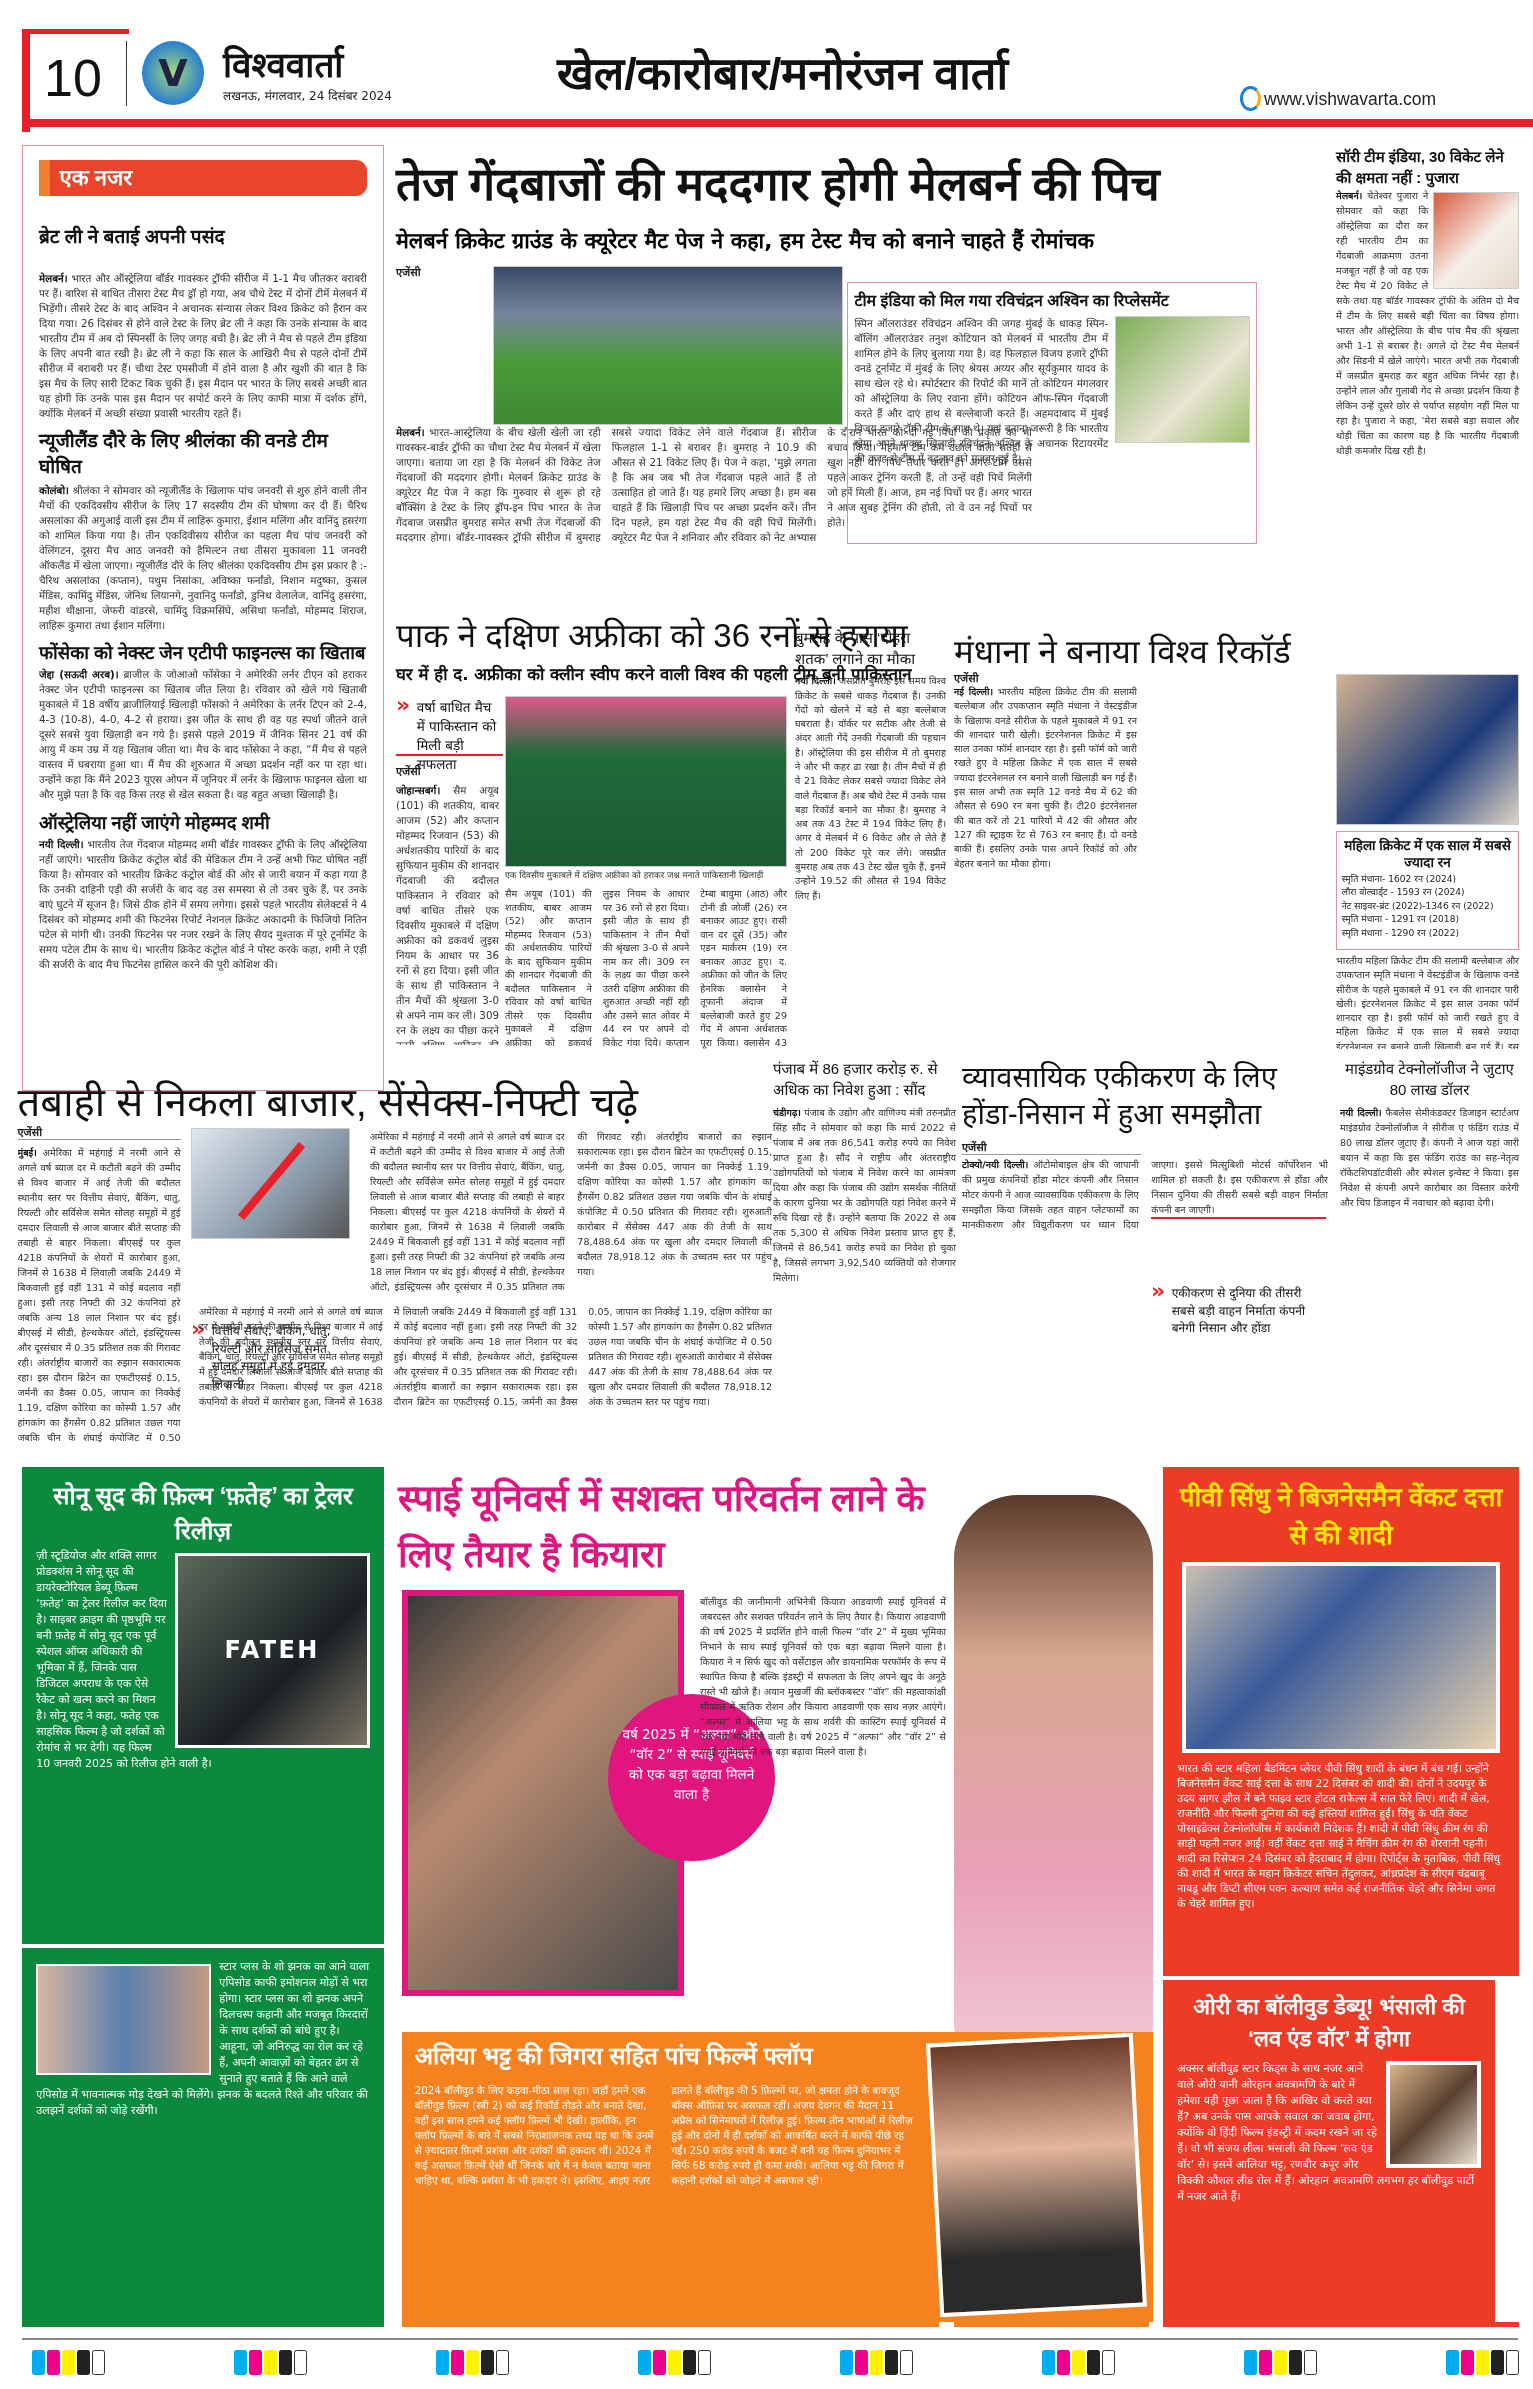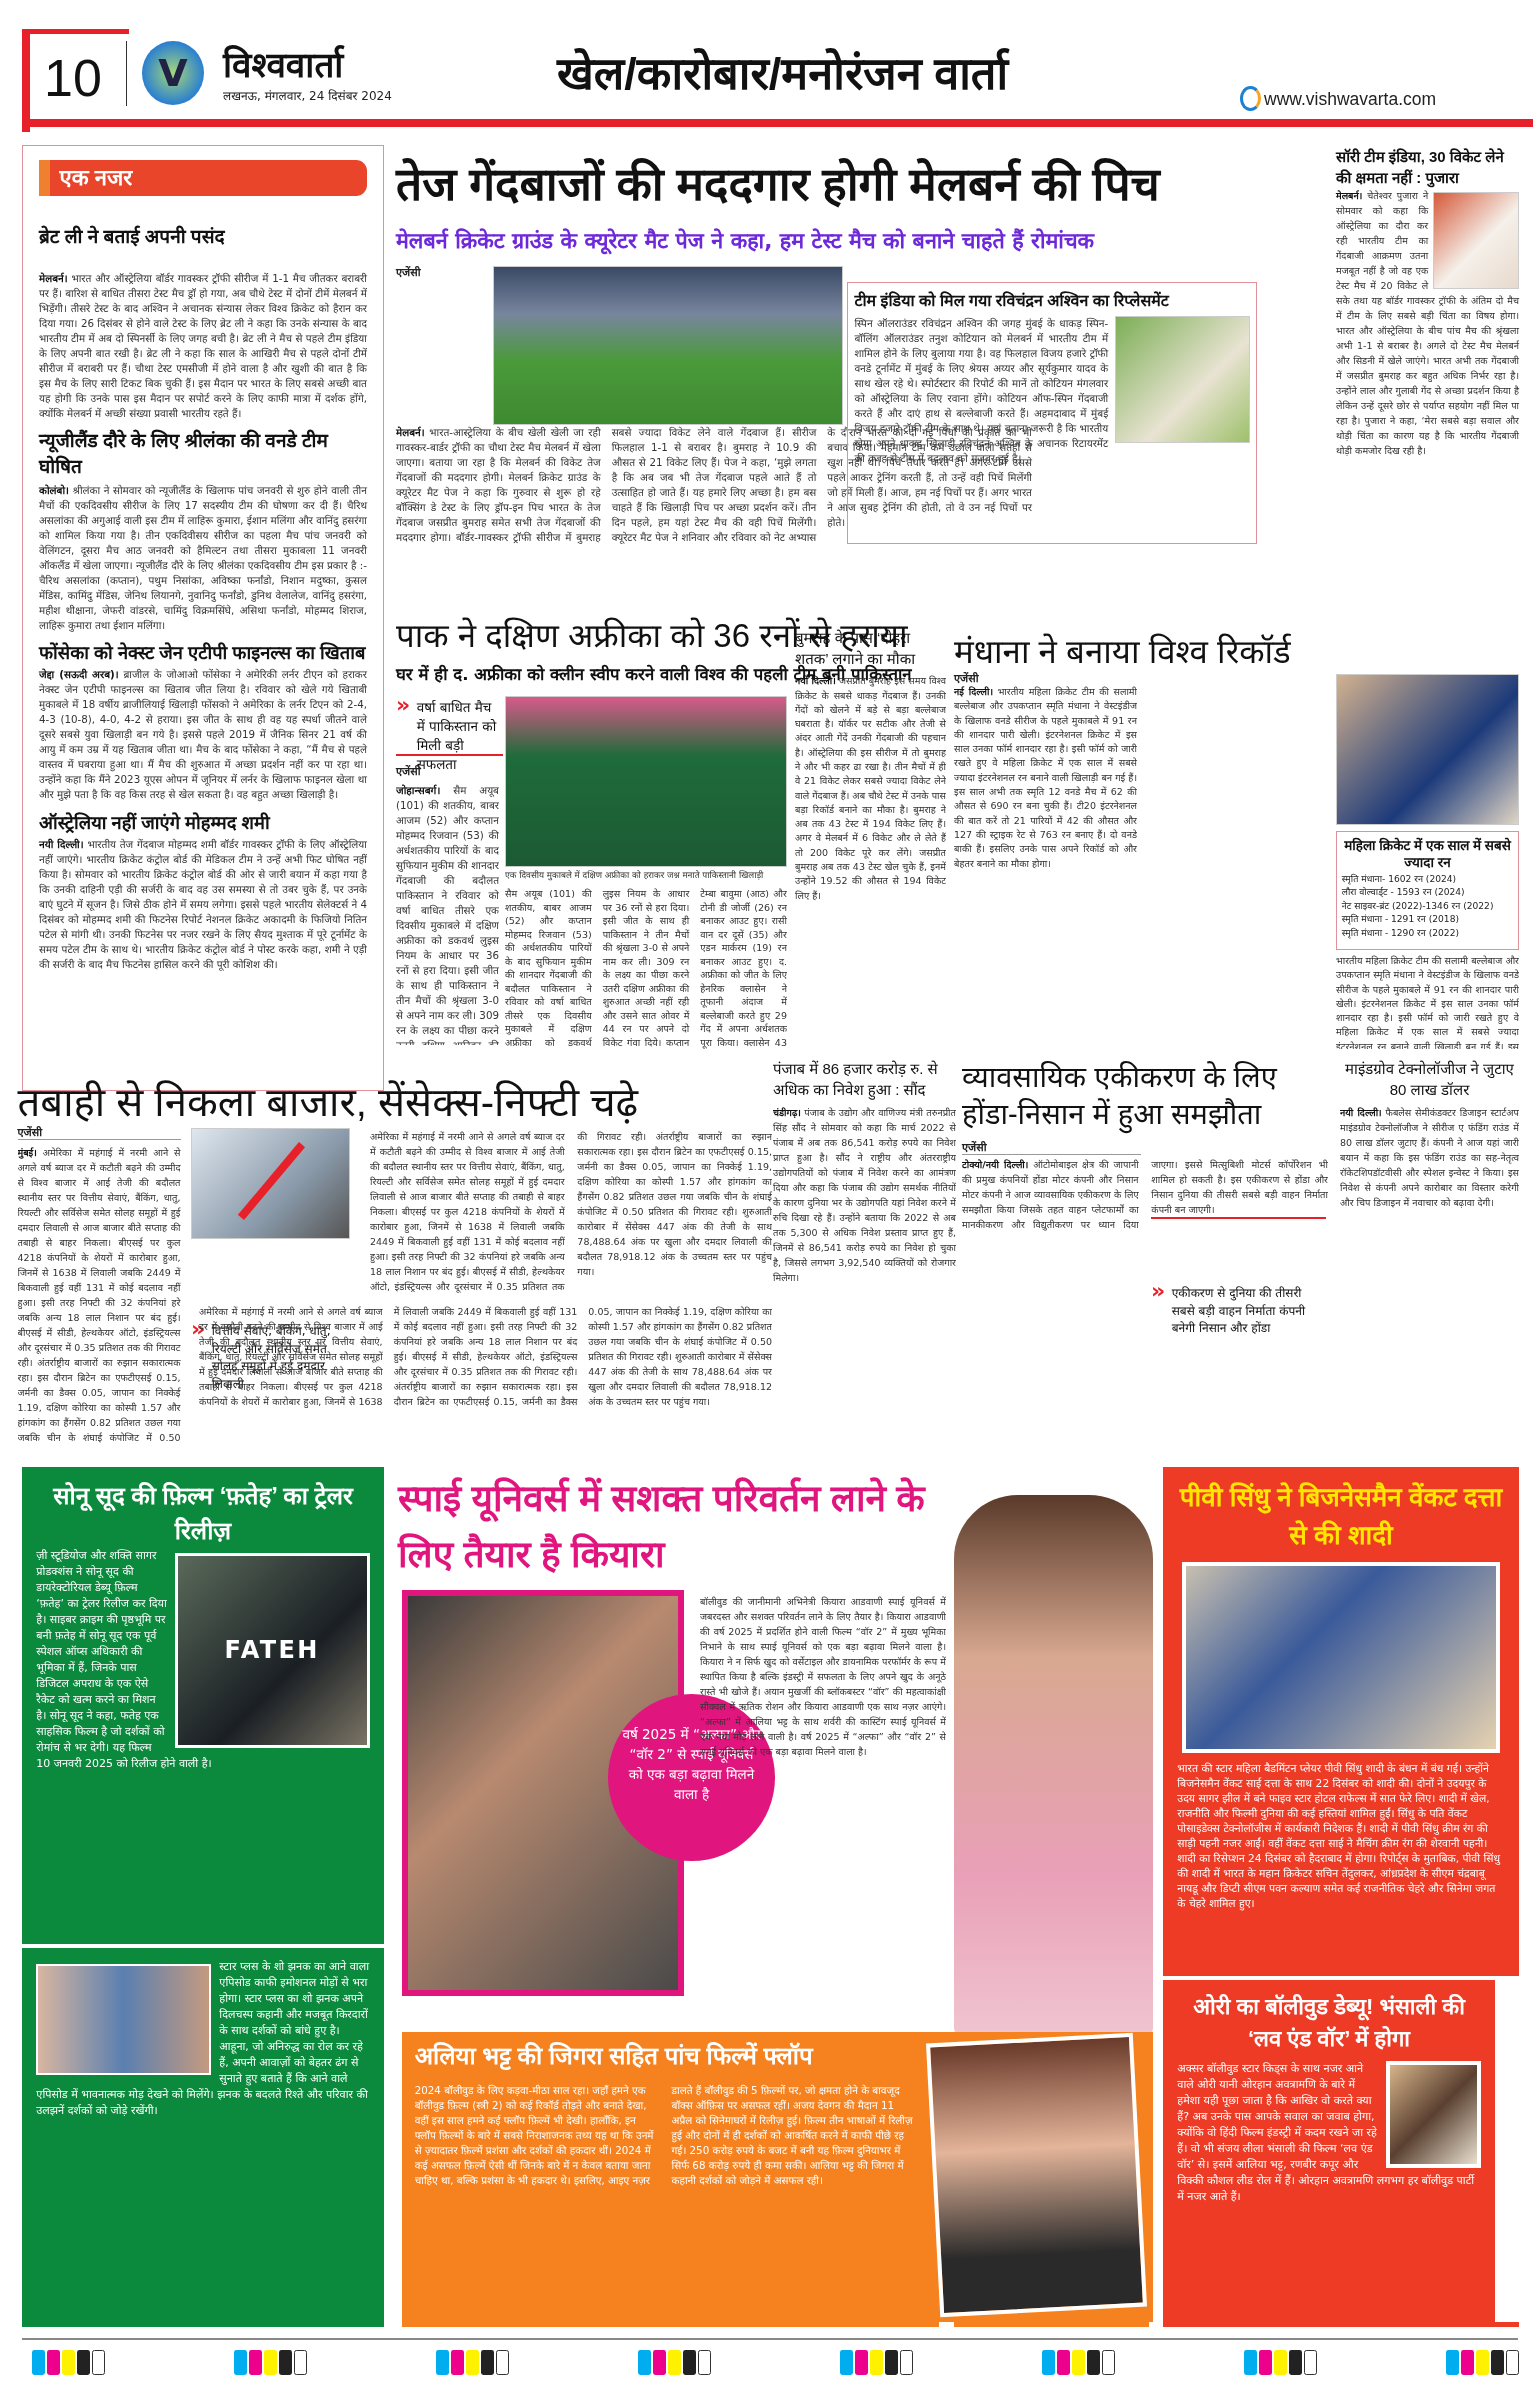--- a/index.html
+++ b/index.html
@@ -46,21 +46,21 @@
     <p class="txt"><b>कोलंबो।</b> <span>श्रीलंका ने सोमवार को न्यूजीलैंड के खिलाफ पांच जनवरी से शुरु होने वाली तीन मैचों की एकदिवसीय सीरीज के लिए 17 सदस्यीय टीम की घोषणा कर दी हैं। चैरिथ असलांका की अगुआई वाली इस टीम में लाहिरू कुमारा, ईशान मलिंगा और वानिंदु हसरंगा को शामिल किया गया है। तीन एकदिवीसय सीरीज का पहला मैच पांच जनवरी को वेलिंगटन, दूसरा मैच आठ जनवरी को हैमिल्टन तथा तीसरा मुकाबला 11 जनवरी ऑकलैंड में खेला जाएगा। न्यूजीलैंड दौरे के लिए श्रीलंका एकदिवसीय टीम इस प्रकार है :- चैरिथ असलांका (कप्तान), पथुम निसांका, अविष्का फर्नांडो, निशान मदुष्का, कुसल मेंडिस, कामिंदु मेंडिस, जेनिथ लियानगे, नुवानिदु फर्नांडो, डुनिथ वेलालेज, वानिंदु हसरंगा, महीश थीक्षाना, जेफरी वांडरसे, चामिंदु विक्रमसिंघे, असिथा फर्नांडो, मोहम्मद शिराज, लाहिरू कुमारा तथा ईशान मलिंगा।</span></p>
     <h3 class="hl" style="font-size:18.3px;margin:6.4px 0 3.2px">फोंसेका को नेक्स्ट जेन एटीपी फाइनल्स का खिताब</h3>
     <p class="txt"><b>जेद्दा (सऊदी अरब)।</b> <span>ब्राजील के जोआओ फोंसेका ने अमेरिकी लर्नर टीएन को हराकर नेक्स्ट जेन एटीपी फाइनल्स का खिताब जीत लिया है। रविवार को खेले गये खिताबी मुकाबले में 18 वर्षीय ब्राजीलियाई खिलाड़ी फोंसको ने अमेरिका के लर्नर टिएन को 2-4, 4-3 (10-8), 4-0, 4-2 से हराया। इस जीत के साथ ही वह यह स्पर्धा जीतने वाले दूसरे सबसे युवा खिलाड़ी बन गये है। इससे पहले 2019 में जैनिक सिनर 21 वर्ष की आयु में कम उम्र में यह खिताब जीता था। मैच के बाद फोंसेका ने कहा, “मैं मैच से पहले वास्तव में घबराया हुआ था। मैं मैच की शुरुआत में अच्छा प्रदर्शन नहीं कर पा रहा था। उन्होंने कहा कि मैंने 2023 यूएस ओपन में जूनियर में लर्नर के खिलाफ फाइनल खेला था और मुझे पता है कि वह किस तरह से खेल सकता है। वह बहुत अच्छा खिलाड़ी है।</span></p>
     <h3 class="hl" style="font-size:18.3px;margin:6.4px 0 3.2px">ऑस्ट्रेलिया नहीं जाएंगे मोहम्मद शमी</h3>
     <p class="txt"><b>नयी दिल्ली।</b> <span>भारतीय तेज गेंदबाज मोहम्मद शमी बॉर्डर गावस्कर ट्रॉफी के लिए ऑस्ट्रेलिया नहीं जाएंगे। भारतीय क्रिकेट कंट्रोल बोर्ड की मेडिकल टीम ने उन्हें अभी फिट घोषित नहीं किया है। सोमवार को भारतीय क्रिकेट कंट्रोल बोर्ड की ओर से जारी बयान में कहा गया है कि उनकी दाहिनी एड़ी की सर्जरी के बाद वह उस समस्या से तो उबर चुके हैं, पर उनके बाएं घुटने में सूजन है। जिसे ठीक होने में समय लगेगा। इससे पहले भारतीय सेलेक्टर्स ने 4 दिसंबर को मोहम्मद शमी की फिटनेस रिपोर्ट नेशनल क्रिकेट अकादमी के फिजियो नितिन पटेल से मांगी थी। उनकी फिटनेस पर नजर रखने के लिए सैयद मुश्ताक में पूरे टूर्नामेंट के समय पटेल टीम के साथ थे। भारतीय क्रिकेट कंट्रोल बोर्ड ने पोस्ट करके कहा, शमी ने एड़ी की सर्जरी के बाद मैच फिटनेस हासिल करने की पूरी कोशिश की।</span></p>
   </div>
 </section>
 
 <section>
   <h1 class="abs hl" style="left:396px;top:151px;font-size:46px;white-space:nowrap">तेज गेंदबाजों की मददगार होगी मेलबर्न की पिच</h1>
-  <h2 class="abs" style="left:396px;top:225px;font-size:21.5px;color:#6d28d9;white-space:nowrap">मेलबर्न क्रिकेट ग्राउंड के क्यूरेटर मैट पेज ने कहा, हम टेस्ट मैच को बनाने चाहते हैं रोमांचक</h2>
+  <h2 class="abs" style="left:396px;top:225px;font-size:21.5px;color:#000000;white-space:nowrap">मेलबर्न क्रिकेट ग्राउंड के क्यूरेटर मैट पेज ने कहा, हम टेस्ट मैच को बनाने चाहते हैं रोमांचक</h2>
   <div class="abs" style="left:396px;top:264px;width:103px;font-size:11px;font-weight:bold">एजेंसी</div>
   <div class="abs img" style="left:493px;top:266px;width:350px;height:159px;background:linear-gradient(180deg,#3a4a66 0%,#78859e 30%,#4a9a3a 60%,#3e8a30 100%)"></div>
   <p class="abs txt cols3" style="left:396px;top:425px;width:636px;height:191px"><b>मेलबर्न।</b> <span>भारत-आस्ट्रेलिया के बीच खेली खेली जा रही गावस्कर-बार्डर ट्रॉफी का चौथा टेस्ट मैच मेलबर्न में खेला जाएगा। बताया जा रहा है कि मेलबर्न की विकेट तेज गेंदबाजों की मददगार होगी। मेलबर्न क्रिकेट ग्राउंड के क्यूरेटर मैट पेज ने कहा कि गुरुवार से शुरू हो रहे बॉक्सिंग डे टेस्ट के लिए ड्रॉप-इन पिच भारत के तेज गेंदबाज जसप्रीत बुमराह समेत सभी तेज गेंदबाजों की मददगार होगा। बॉर्डर-गावस्कर ट्रॉफी सीरीज में बुमराह सबसे ज्यादा विकेट लेने वाले गेंदबाज हैं। सीरीज फिलहाल 1-1 से बराबर है। बुमराह ने 10.9 की औसत से 21 विकेट लिए हैं। पेज ने कहा, ‘मुझे लगता है कि अब जब भी तेज गेंदबाज पहले आते हैं तो उत्साहित हो जाते हैं। यह हमारे लिए अच्छा है। हम बस चाहते हैं कि खिलाड़ी पिच पर अच्छा प्रदर्शन करें। तीन दिन पहले, हम यहां टेस्ट मैच की वही पिचें मिलेंगी। क्यूरेटर मैट पेज ने शनिवार और रविवार को नेट अभ्यास के दौरान भारत को दी गई पिचों की प्रकृति का भी बचाव किया। मेहमान टीम कम उछाल वाली सतहों से खुश नहीं थी। पिचें तैयार करते हैं। अगर टीमें उससे पहले आकर ट्रेनिंग करती हैं, तो उन्हें वही पिचें मिलेंगी जो हमें मिली हैं। आज, हम नई पिचों पर हैं। अगर भारत ने आज सुबह ट्रेनिंग की होती, तो वे उन नई पिचों पर होते।</span></p>
 </section>
 
 <section class="abs" style="left:847px;top:282px;width:410px;height:262px;border:0.8px solid #e0919a;padding:6.4px">
   <h3 class="hl" style="font-size:16px;white-space:nowrap">टीम इंडिया को मिल गया रविचंद्रन अश्विन का रिप्लेसमेंट</h3>
   <div class="img" style="float:right;width:135px;height:127px;margin:4.8px 0 3.2px 6.4px;background:linear-gradient(135deg,#7cae55,#e8e3d2 60%,#9dc06a)"></div>
   <p class="txt" style="margin-top:4.8px">स्पिन ऑलराउंडर रविचंद्रन अश्विन की जगह मुंबई के धाकड़ स्पिन-बॉलिंग ऑलराउंडर तनुश कोटियान को मेलबर्न में भारतीय टीम में शामिल होने के लिए बुलाया गया है। वह फिलहाल विजय हजारे ट्रॉफी वनडे टूर्नामेंट में मुंबई के लिए श्रेयस अय्यर और सूर्यकुमार यादव के साथ खेल रहे थे। स्पोर्टस्टार की रिपोर्ट की मानें तो कोटियन मंगलवार को ऑस्ट्रेलिया के लिए रवाना होंगे। कोटियन ऑफ-स्पिन गेंदबाजी करते हैं और दाएं हाथ से बल्लेबाजी करते हैं। अहमदाबाद में मुंबई विजय हजारे ट्रॉफी टीम के साथ थे। यहां बताना जरूरी है कि भारतीय खेमा अपने धाकड़ खिलाड़ी रविचंद्रन अश्विन के अचानक रिटायरमेंट की वजह से टीम में बदलाव को मजबूर हुई है।</p>
 </section>

